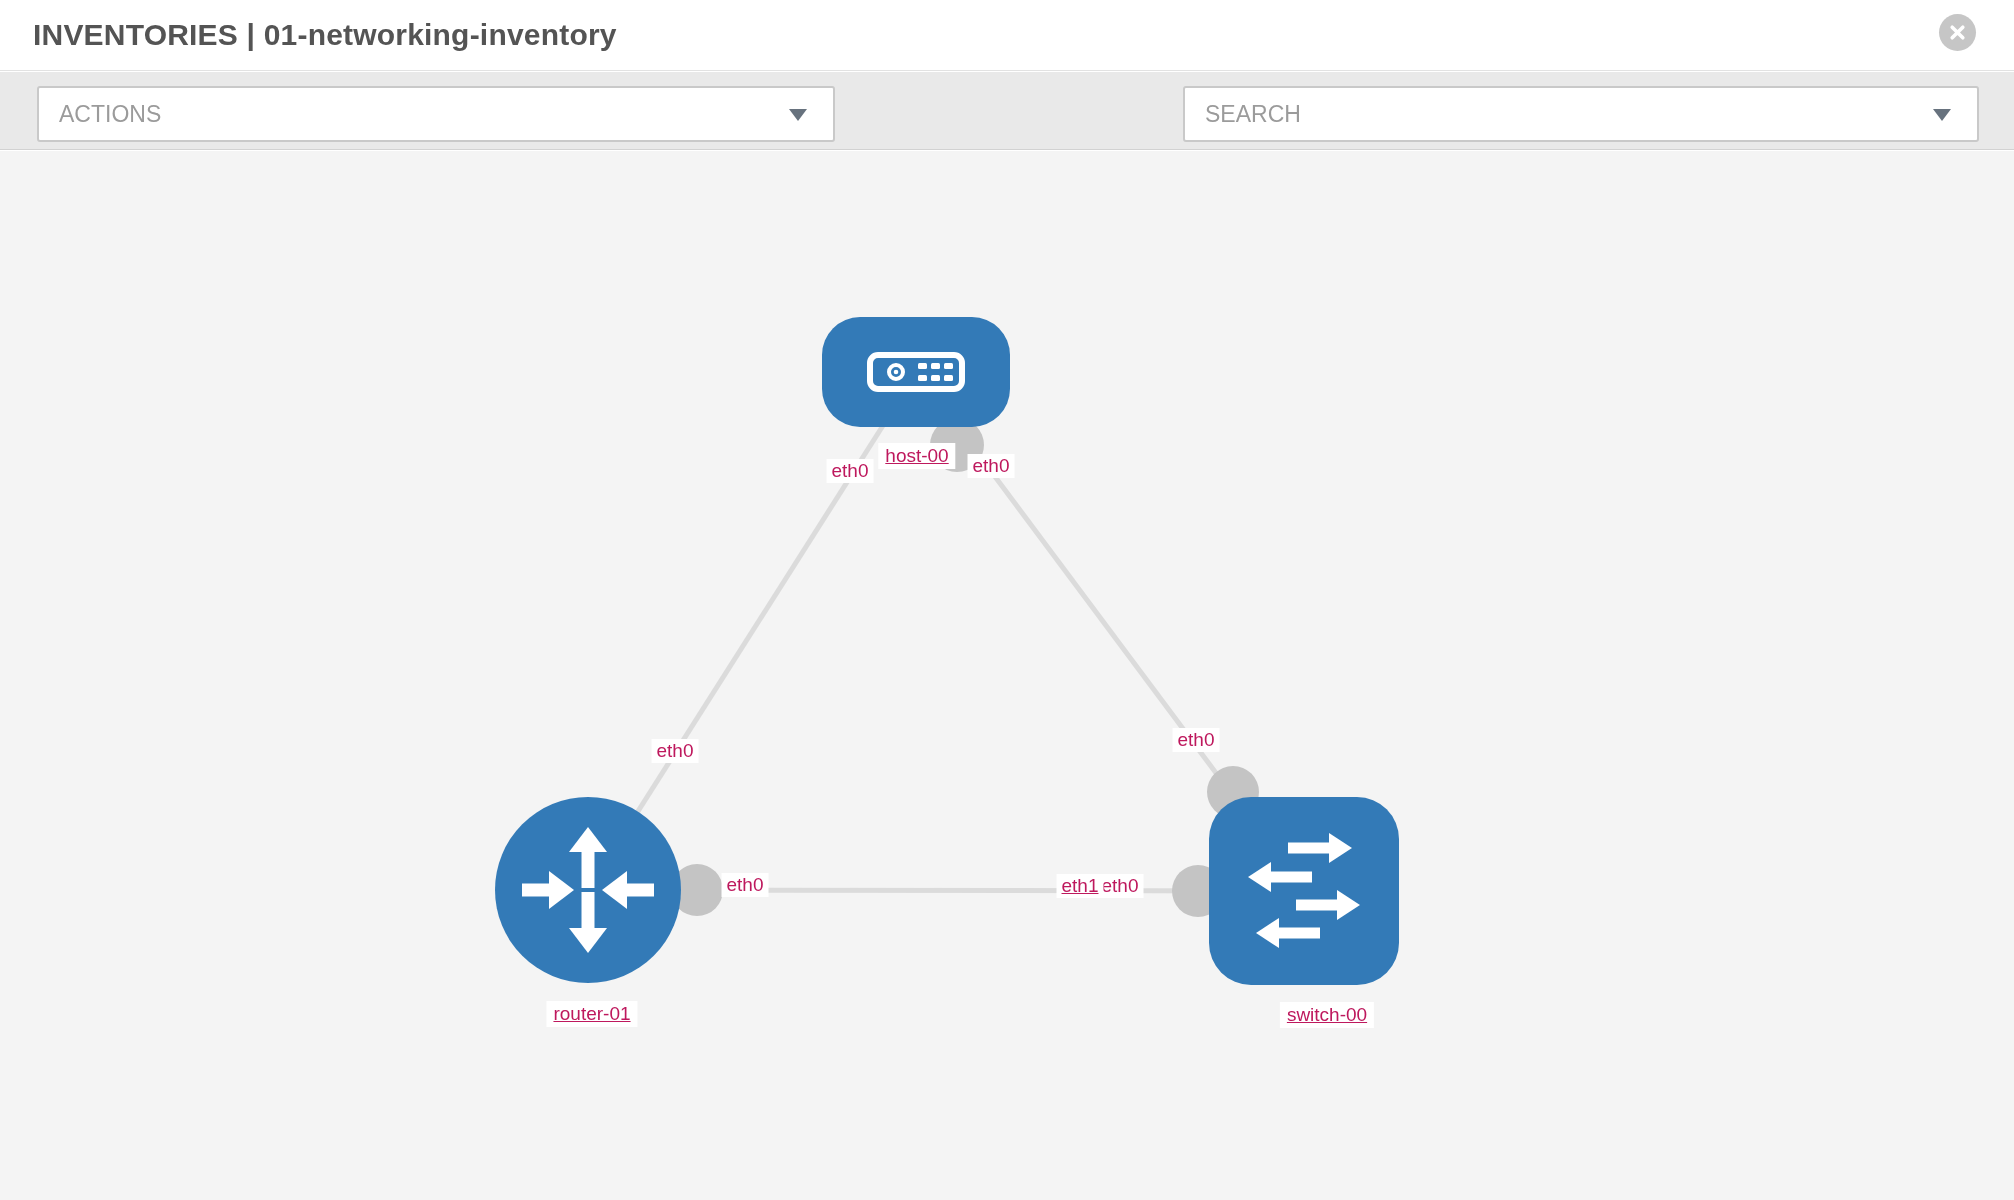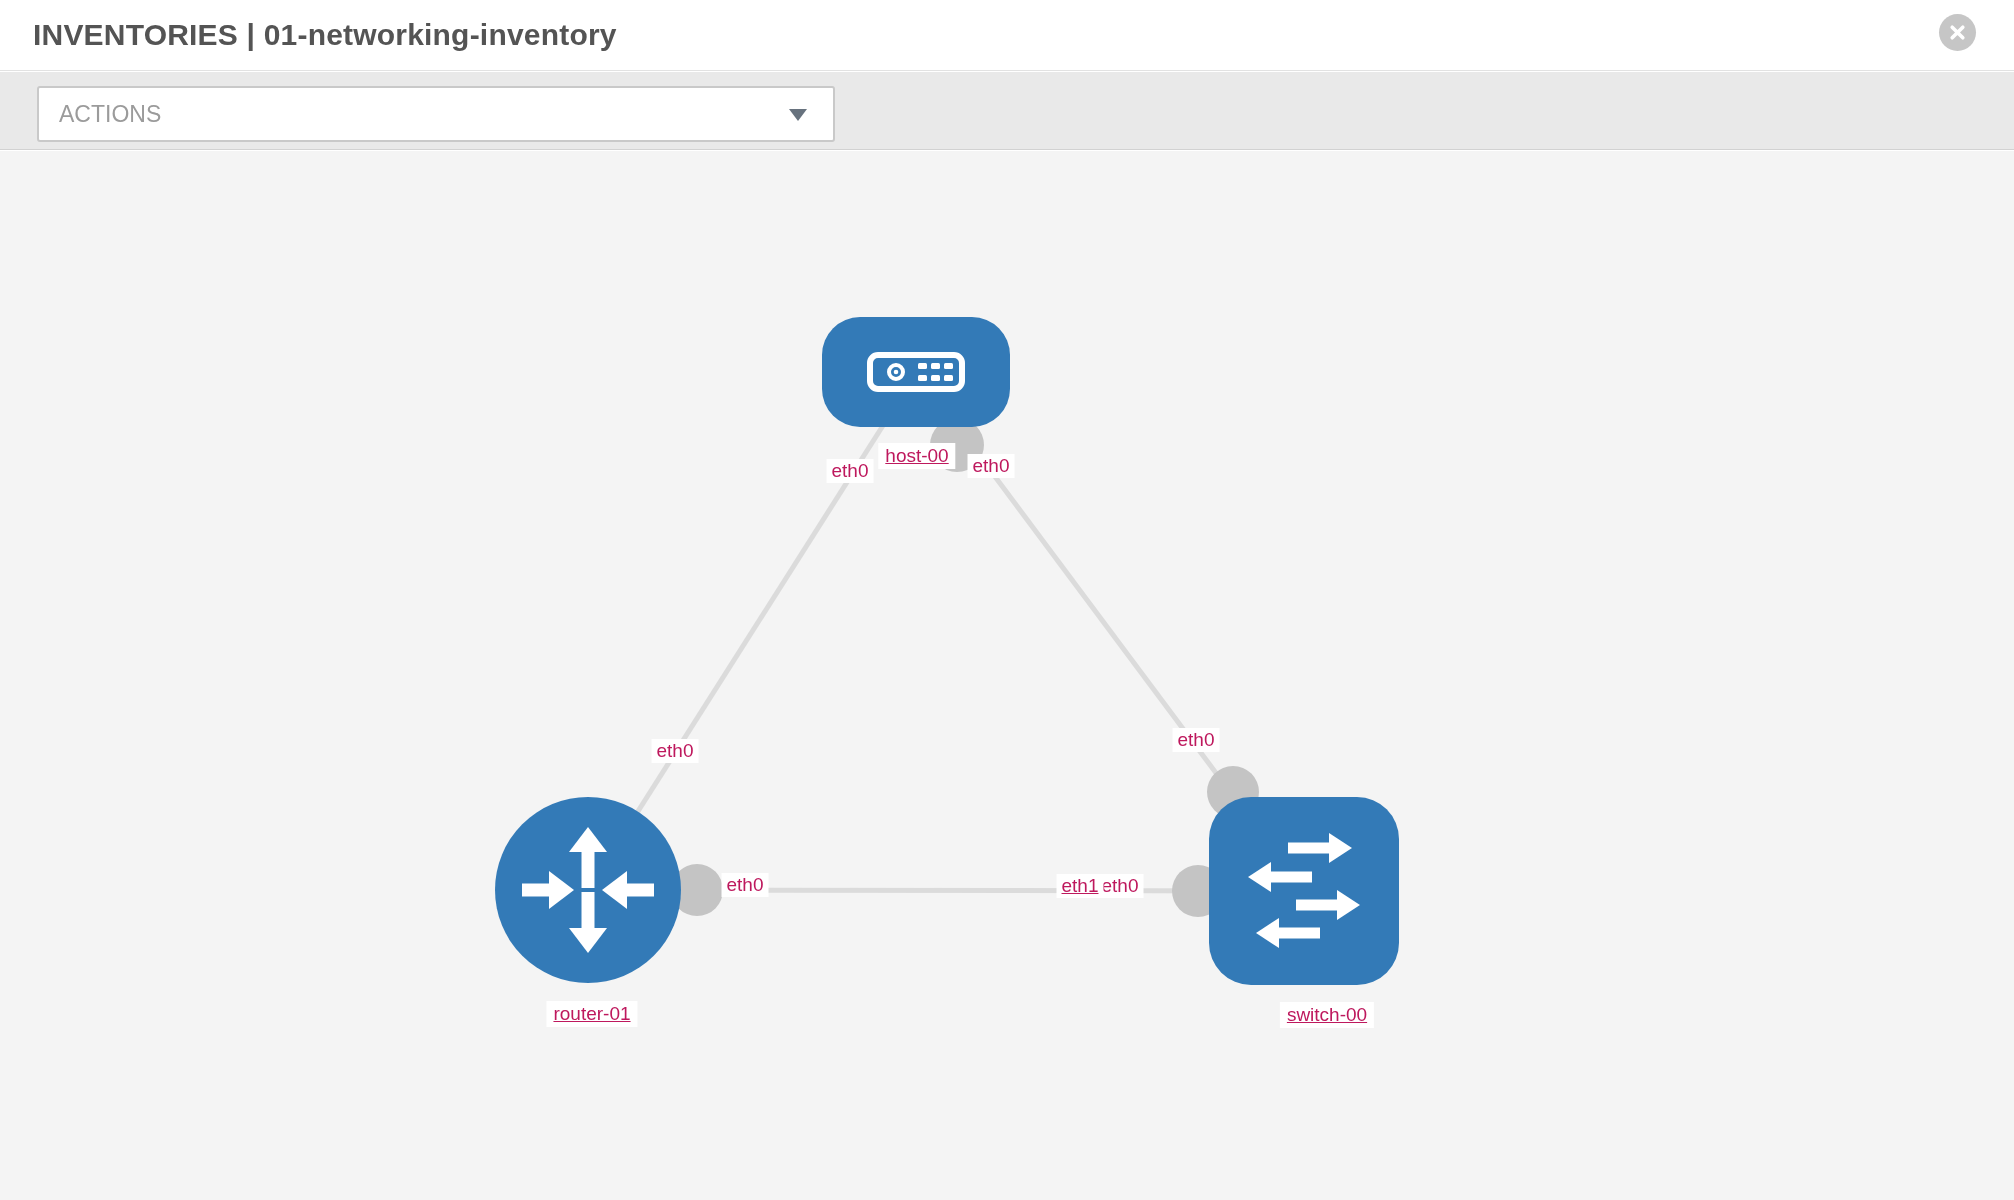--- a/index.html
+++ b/index.html
@@ -63,20 +63,24 @@
       </svg>
     </div>
     <div class="tool-icon-btn" style="left:1114px;top:97px;">
       <svg width="37" height="37" viewBox="0 0 36 36">
         <circle cx="10.5" cy="10.5" r="6" stroke="#848d99" stroke-width="5" fill="none"></circle>
         <path d="M15 15 L29.5 29.5" stroke="#848d99" stroke-width="5" stroke-linecap="round" fill="none"></path>
         <path d="M23.5 23.5 L28 19" stroke="#848d99" stroke-width="4.5" stroke-linecap="round" fill="none"></path>
       </svg>
     </div>
 
+    <div class="dropdown dd-search">
+      <span class="dd-label">SEARCH</span>
+      <span class="chevron"></span>
+    </div>
   </div>
 
   <div class="canvas">
     <svg width="2014" height="1049" viewBox="0 0 2014 1049">
 
       <g stroke="#dbdbdb" stroke-width="5">
         <line x1="917" y1="221" x2="588" y2="739"></line>
         <line x1="917" y1="221" x2="1304" y2="740"></line>
         <line x1="588" y1="739" x2="1304" y2="740"></line>
       </g>

